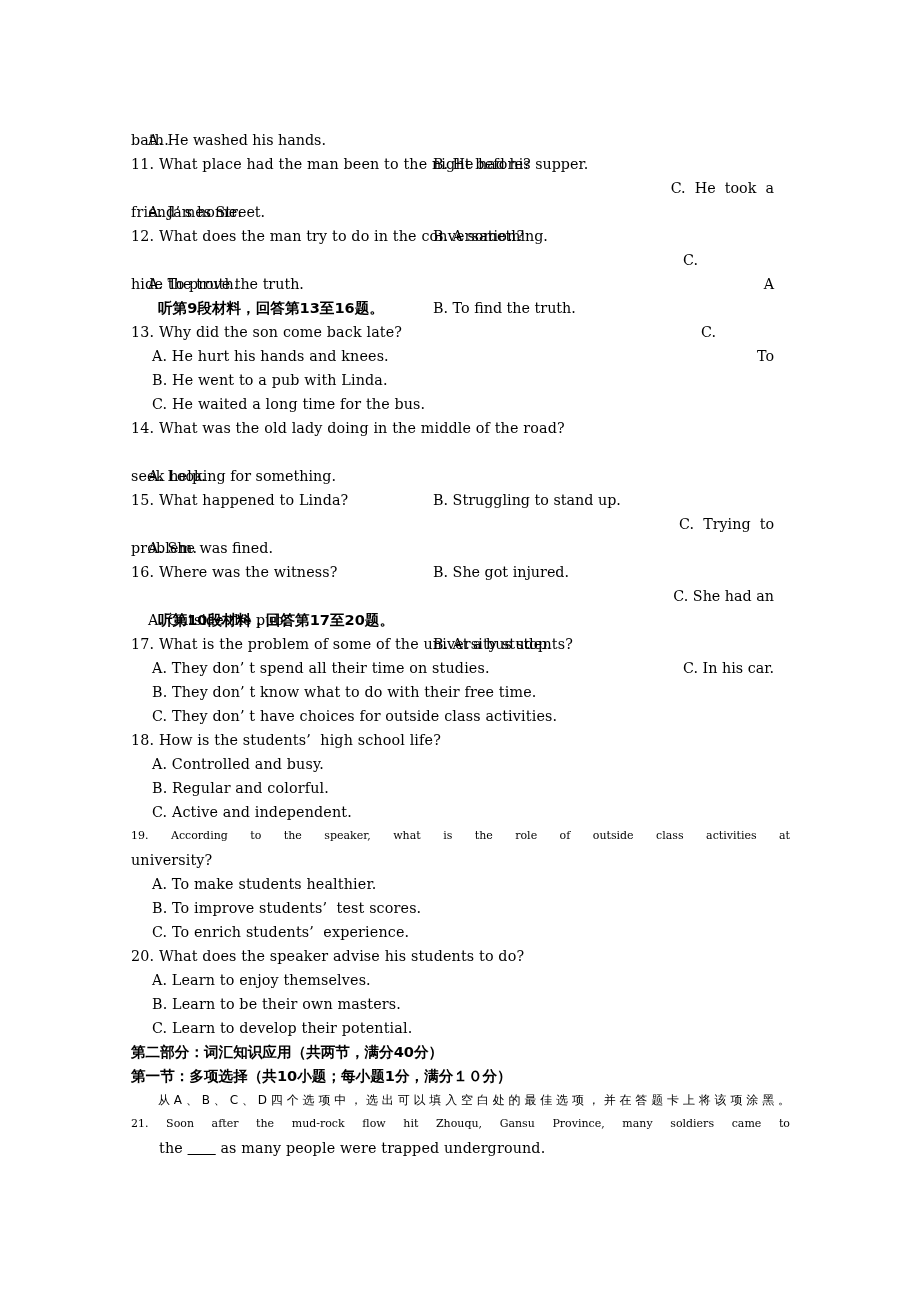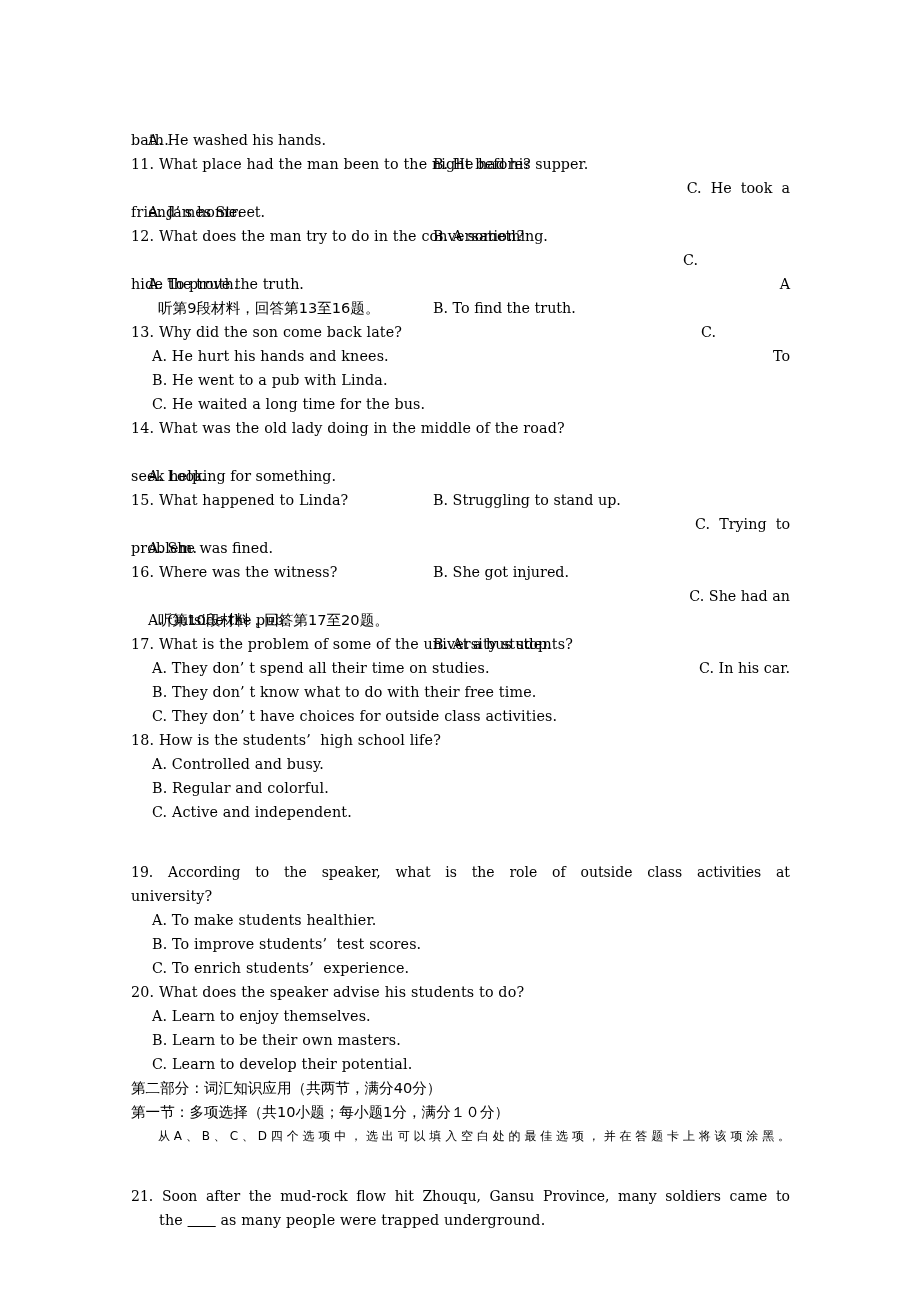--- a/index.html
+++ b/index.html
@@ -33,51 +33,51 @@
     white-space: pre;
     letter-spacing: 0.15px;
     font-family: "DejaVu Serif", "Liberation Serif", serif;
   }
 
   
   .jtext {
     display: block;
     height: 24px;
     line-height: 24px;
-    font-size: 14px;
+    font-size: 11px;
     text-align: justify;
     text-align-last: justify;
     white-space: normal;
     font-family: "DejaVu Serif", "Liberation Serif", serif;
-    margin-top: 36px;
   }
 
   .indent1 { padding-left: 21px; }  
   .indent2 { padding-left: 28px; }  
   .cn-indent { padding-left: 27px; }
 
   
   .opts {
     display: block;
     height: 24px;
     line-height: 24px;
     font-size: 14.3px;
     position: relative;
     white-space: pre;
   }
   .opts .oa { position: absolute; left: 17px; }
   .opts .ob { position: absolute; left: 302px; }
   .opts .oc { position: absolute; left: 552px; }
-  .opts .oc-r { position: absolute; right: 0; }
+  .opts .oc-r { position: absolute; right: 16px; }
   .cn-line {
     height: 24px;
     line-height: 24px;
     white-space: pre;
     font-family: "DejaVu Sans", "Liberation Sans", sans-serif;
     font-size: 14.6px;
+    font-weight: bold;
   }
   .cn-justify {
     height: 24px;
     line-height: 24px;
     font-family: "DejaVu Sans", "Liberation Sans", sans-serif;
     font-size: 12px;
     text-align: justify;
     text-align-last: justify;
     white-space: normal;
   }

